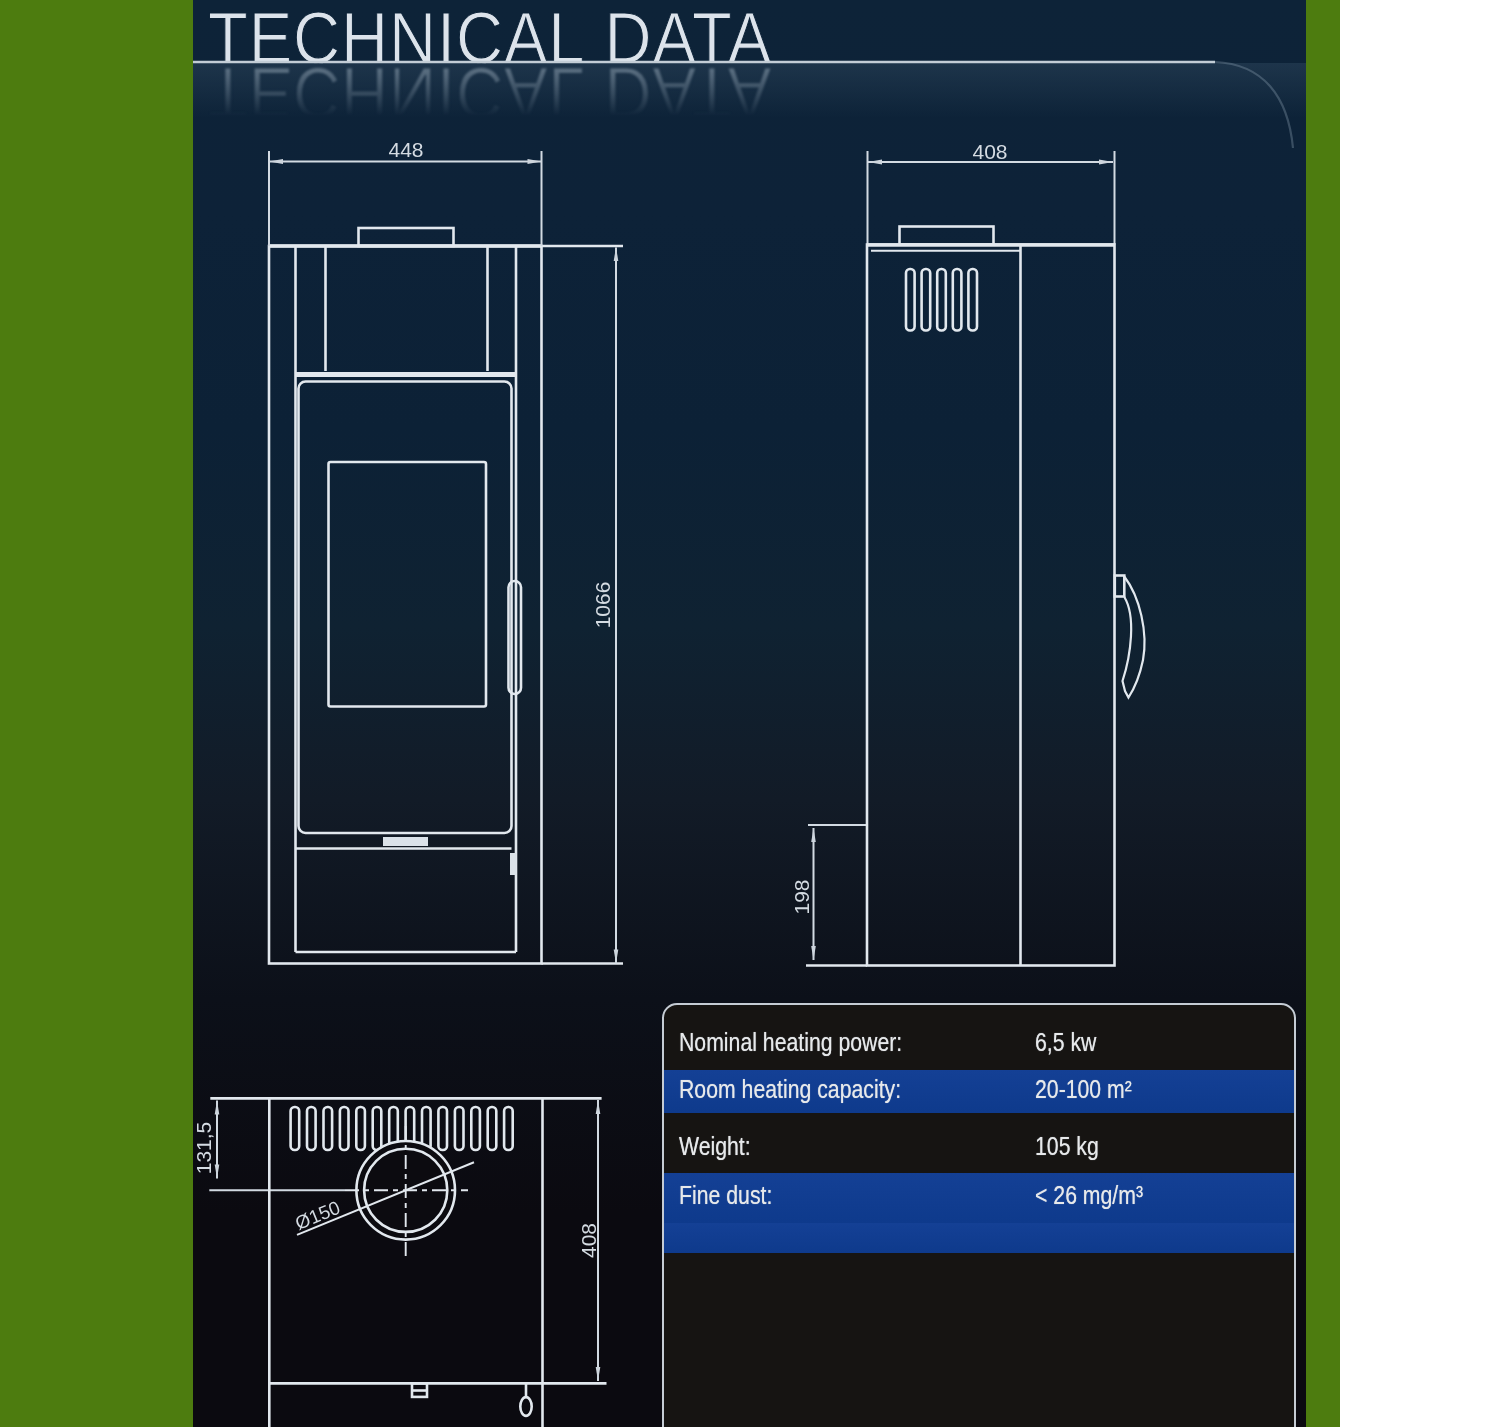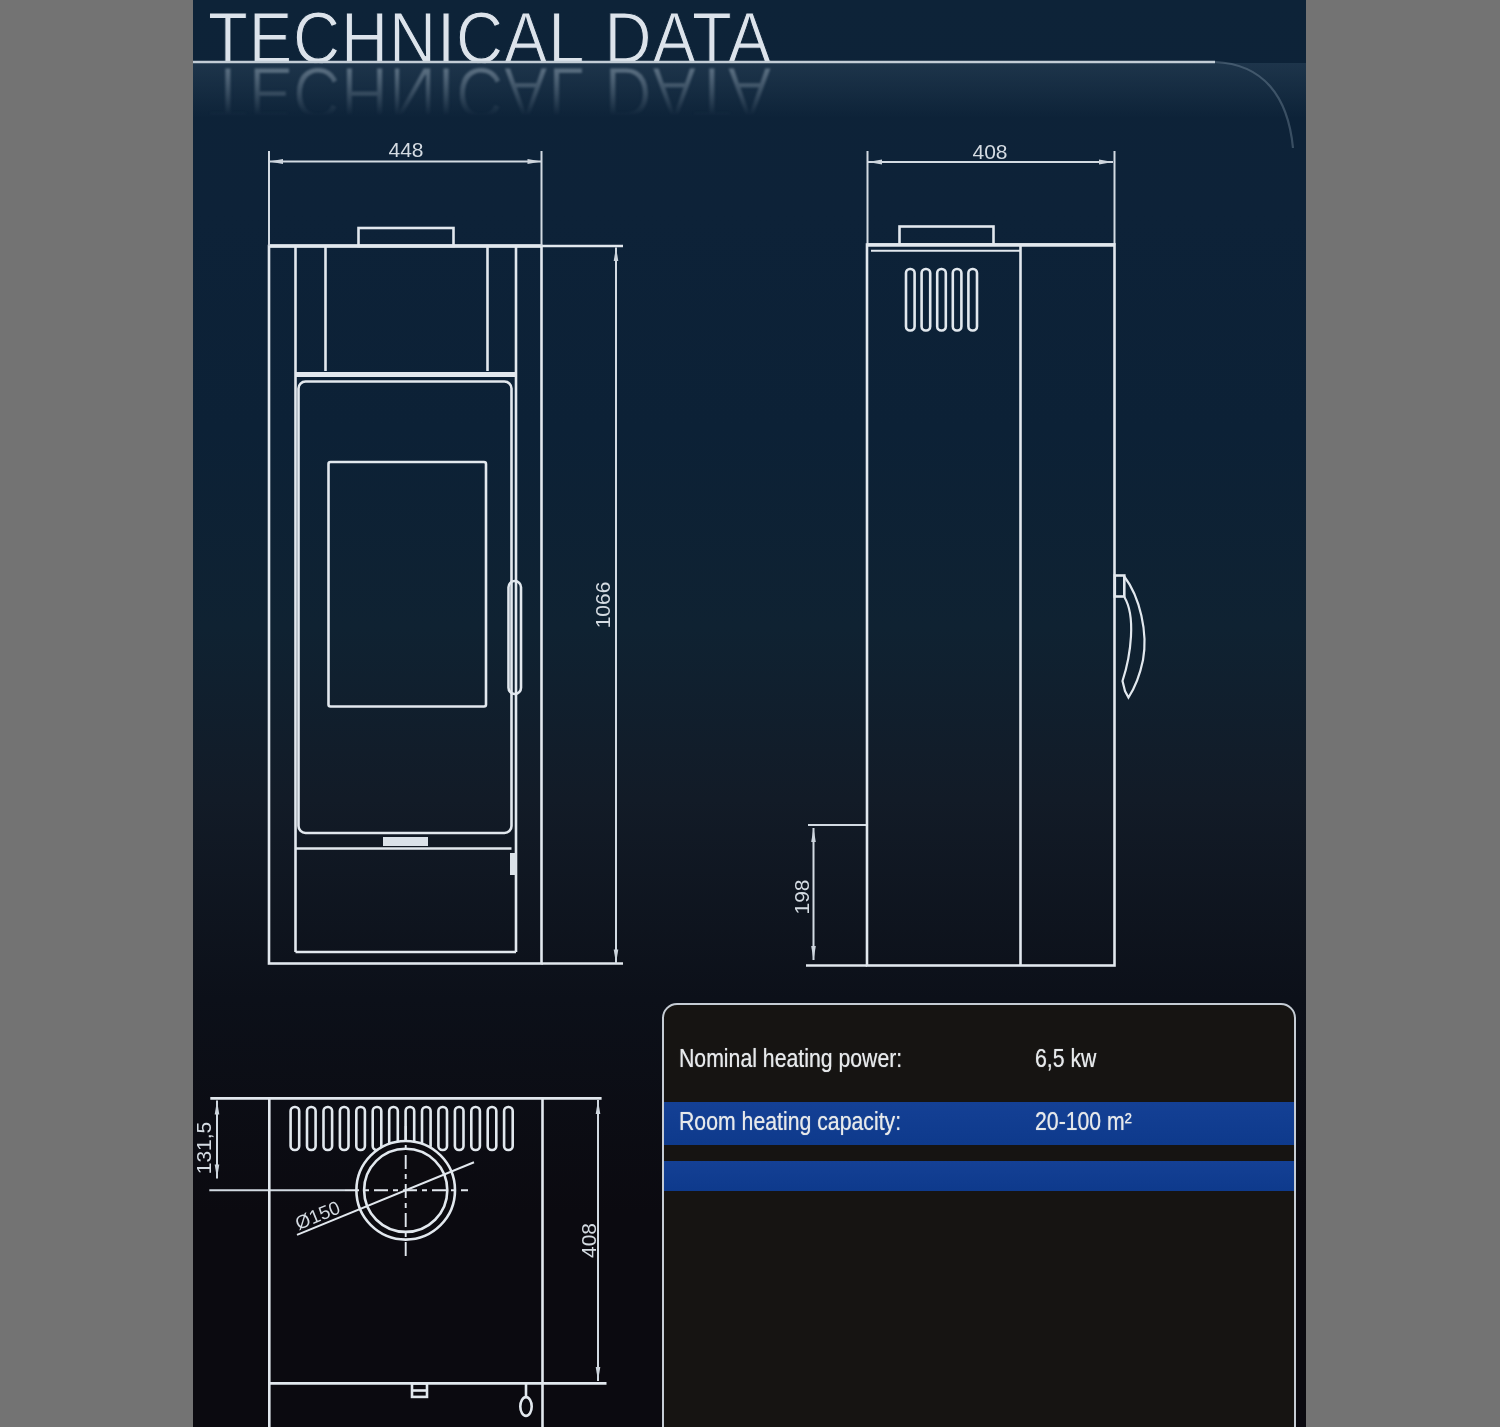--- a/index.html
+++ b/index.html
@@ -1,17 +1,17 @@
 <!DOCTYPE html>
 <html><head>
 <meta charset="utf-8">
 <style>
   html,body{margin:0;padding:0;background:#ffffff;}
-  #page{position:relative;width:1500px;height:1427px;overflow:hidden;background:#737373;
-        font-family:"Liberation Sans",sans-serif;}
+  #page{position:relative;width:1308px;height:1427px;overflow:hidden;background:#4d7c0f;
+        font-family:"Liberation Sans",sans-serif;padding-left:32px;}
   #stage{position:absolute;left:193px;top:0;width:1113px;height:1427px;
     background:linear-gradient(to bottom,
       #0d2338 0%, #0d2238 15%,
       #0c2136 30%, #0f2232 44%,
       #121b27 56%, #0c1019 70%,
       #0b0a10 85%, #0b0a10 100%);}
   .ttl{position:absolute;left:208px;top:-3px;font-size:72px;font-weight:400;
        color:#dce3eb;letter-spacing:1px;white-space:nowrap;
        -webkit-text-stroke:1.1px #0d2338;
        transform:scaleX(.905);transform-origin:0 50%;}
@@ -22,21 +22,21 @@
        -webkit-mask-image:linear-gradient(to bottom,rgba(0,0,0,0) 22%,rgba(0,0,0,.8) 90%);
        mask-image:linear-gradient(to bottom,rgba(0,0,0,0) 22%,rgba(0,0,0,.8) 90%);
        filter:blur(1.3px);opacity:.75;}
   #glow{position:absolute;left:193px;top:63px;width:1113px;height:55px;
        background:linear-gradient(to bottom,rgba(88,117,141,.22),rgba(88,117,141,0));}
   svg{position:absolute;left:0;top:0;filter:blur(.4px);}
   
   #tbl{position:absolute;left:662px;top:1003px;width:634px;height:440px;
        box-sizing:border-box;border:2.5px solid #c5ccd4;border-radius:15px;
        background:#161412;overflow:hidden;filter:blur(.35px);}
-  .row{position:relative;width:100%;margin-top:16px;}
+  .row{position:relative;width:100%;}
   .blue{background:linear-gradient(to bottom,#144095 0%,#0e3a8c 100%);}
   .lab,.val{position:absolute;color:#e7e9eb;font-size:25px;white-space:nowrap;
        display:inline-block;transform:scaleX(.85);transform-origin:0 50%;
        text-shadow:0 0 1px rgba(220,226,230,.75);}
   .lab{left:15px;}
   .val{left:371px;}
 </style>
 </head>
 <body>
 <div id="page">
@@ -221,20 +221,28 @@
     <div class="row" style="height:65px">
       <span class="lab" style="top:23px">Nominal heating power:</span>
       <span class="val" style="top:23px">6,5 kw</span>
     </div>
 
     <div class="row blue" style="height:43px">
       <span class="lab" style="top:5px">Room heating capacity:</span>
       <span class="val" style="top:5px">20-100 m²</span>
     </div>
 
-
-
-
+    <div class="row" style="height:60px">
+      <span class="lab" style="top:19px">Weight:</span>
+      <span class="val" style="top:19px">105 kg</span>
+    </div>
+
+
+
+    <div class="row blue" style="height:50px">
+      <span class="lab" style="top:8px">Fine dust:</span>
+      <span class="val" style="top:8px">&lt; 26 mg/m³</span>
+    </div>
 
 
     <div class="row blue" style="height:30px"></div>
   </div>
 </div>
 
 </body></html>

